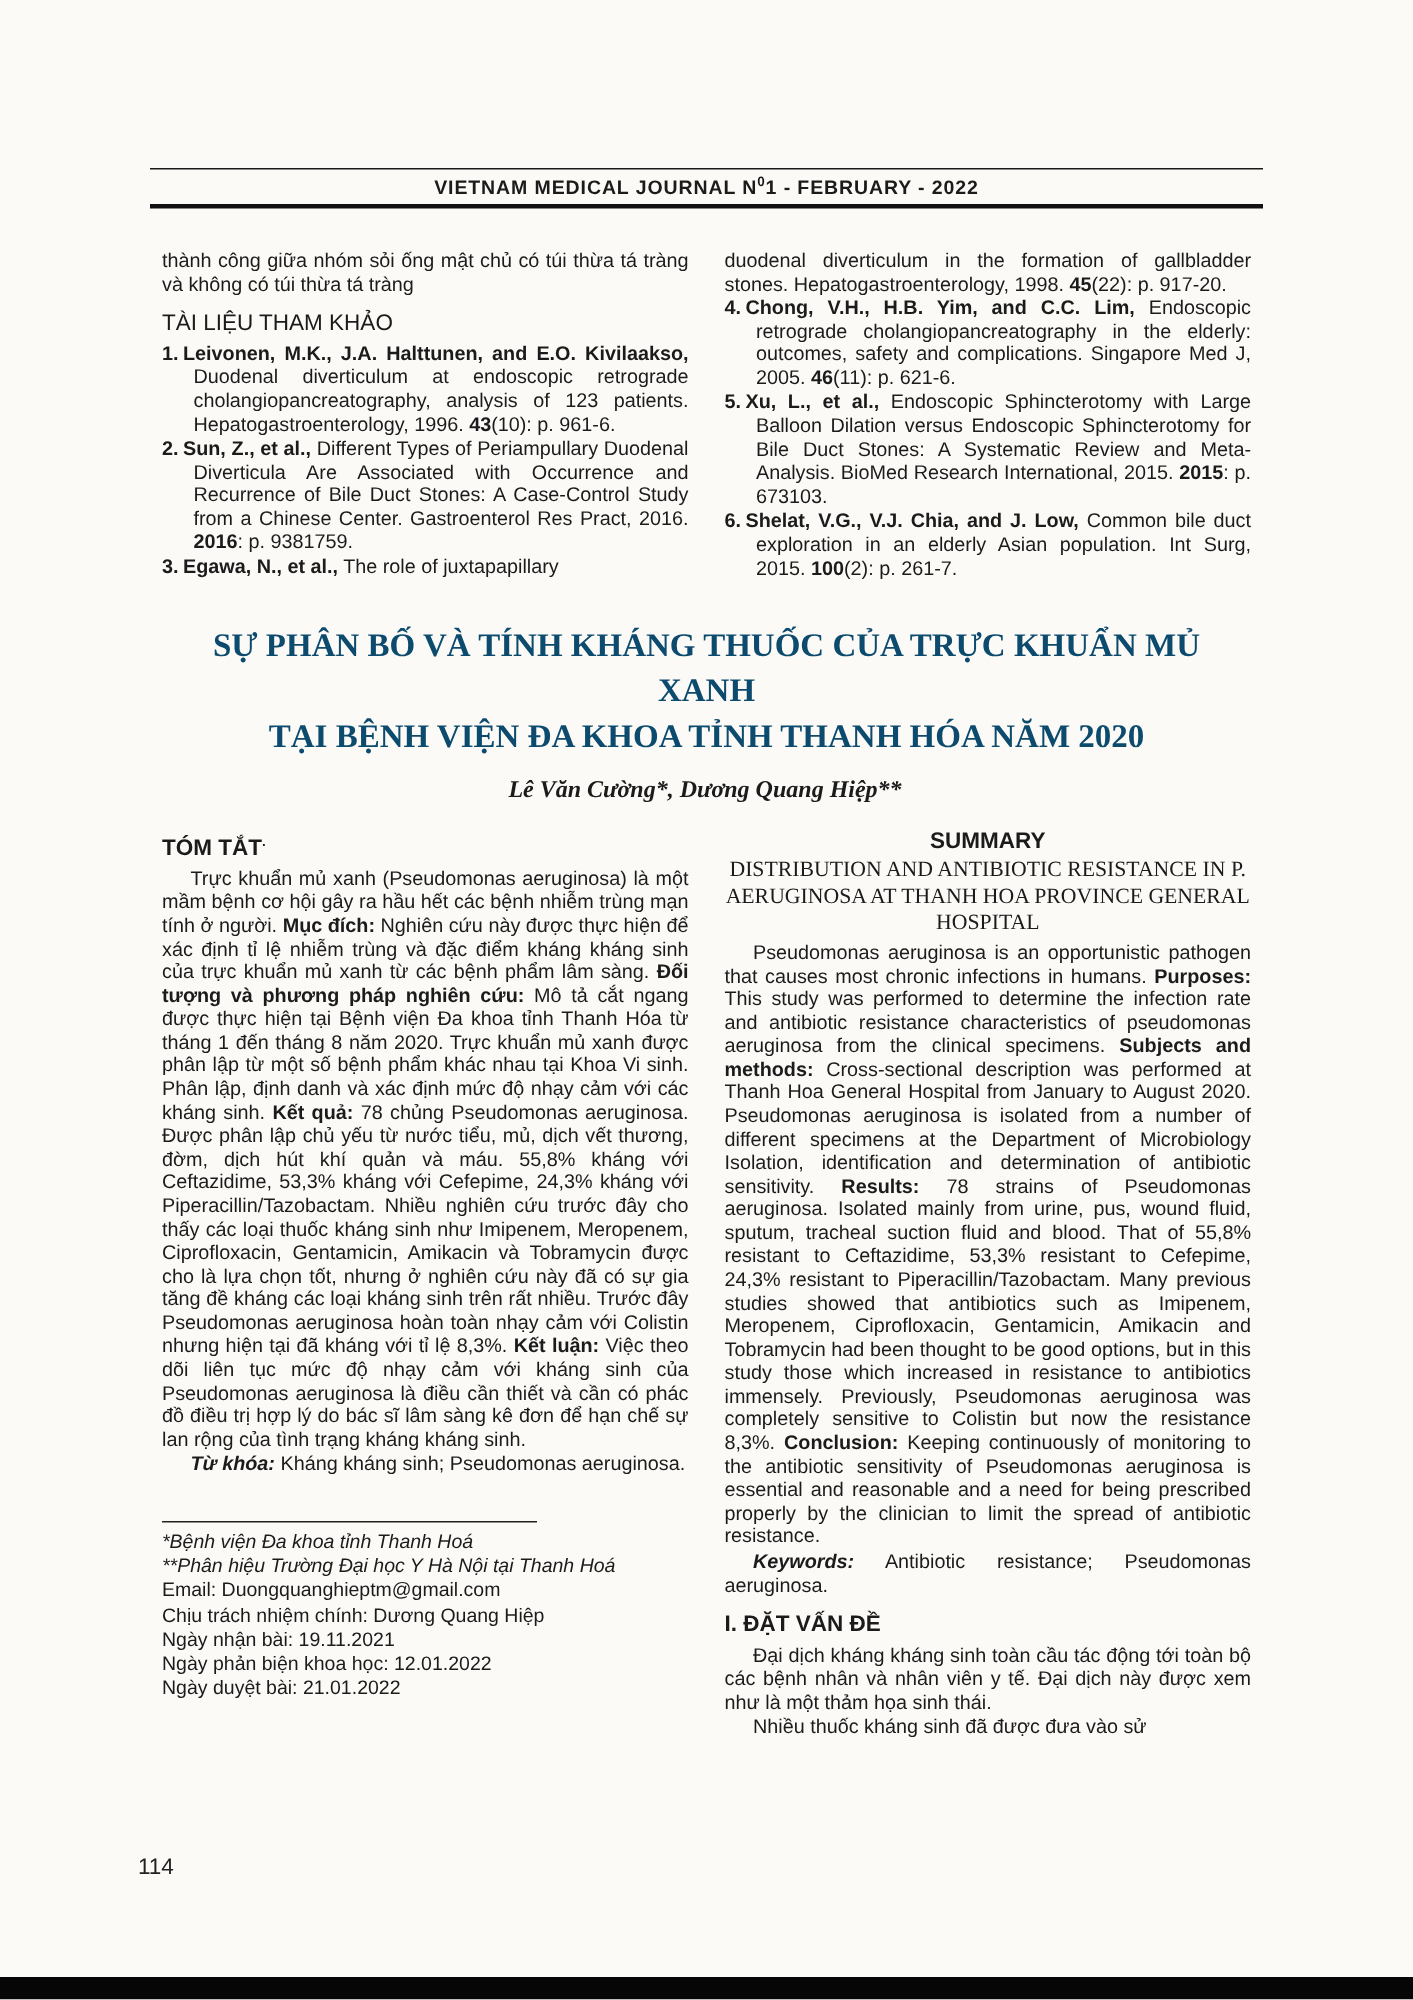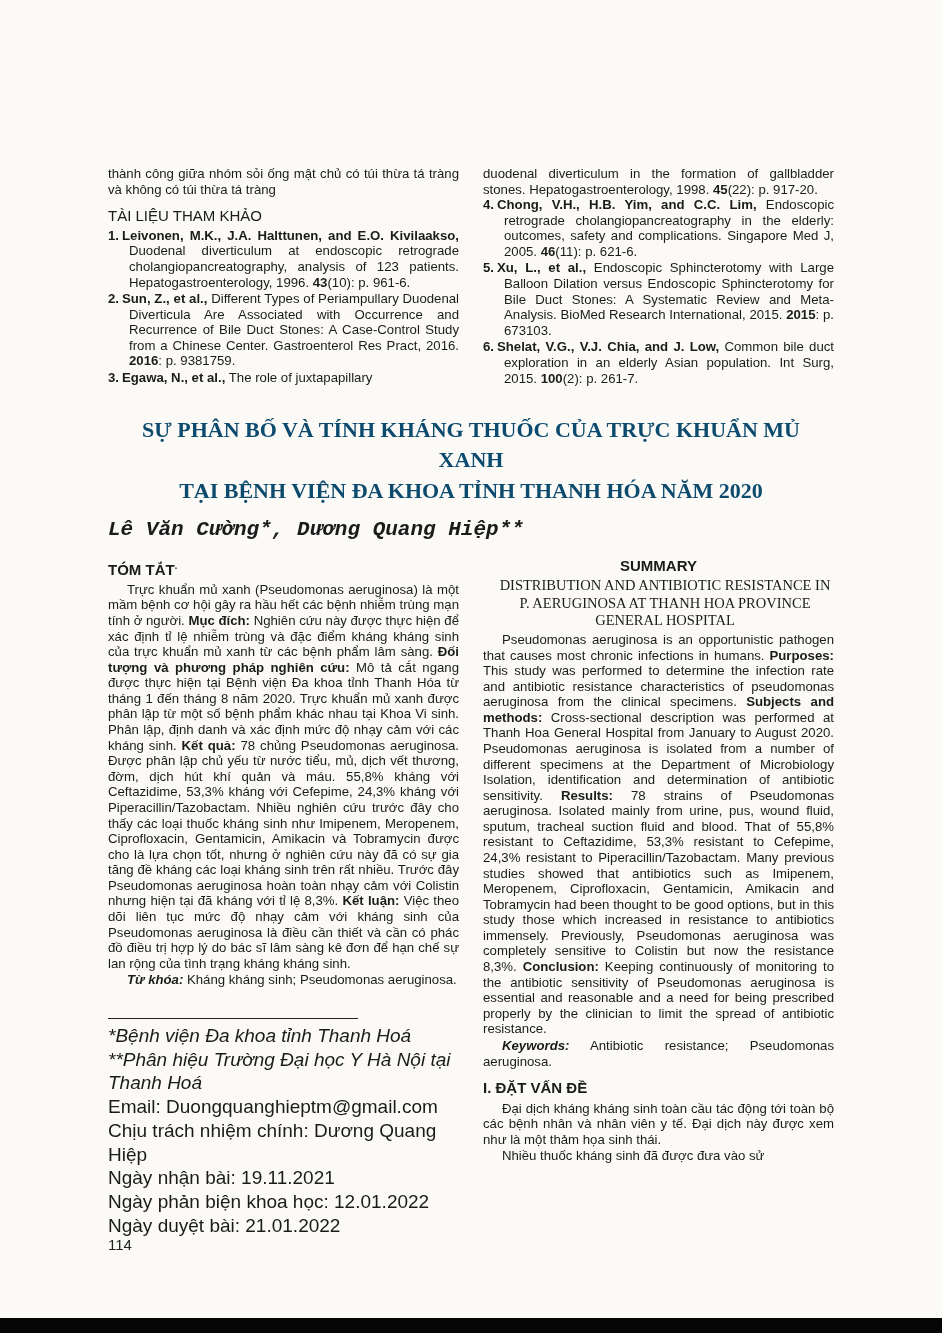--- a/index.html
+++ b/index.html
@@ -38,59 +38,63 @@
     margin-top: 28px;
     text-align: center;
     font-family: "Liberation Serif", serif;
     font-weight: bold;
     font-size: 22px;
     line-height: 1.38;
     color: #0c4a6e;
   }
   .authors {
     margin: 12px 2px 16px 0;
-    text-align: left;
-    font-family: Liberation Mono, monospace;
+    text-align: center;
+    font-family: Liberation Serif, serif;
     font-weight: bold;
     font-style: italic;
-    font-size: 21px;
+    font-size: 16px;
   }
 
   .section-heading { font-size: 15px; font-weight: bold; margin: 4px 0 3px 0; text-align: left; }
   .section-heading sup { font-size: 9px; }
   .para { text-indent: 19px; }
   .kw { text-indent: 19px; margin-top: 1px; }
 
   
-  .footnotes { margin-top: 30px; font-size: 19px; line-height: 1.25; text-align: left; }
+  .footnotes { margin-top: 30px; font-size: 13px; line-height: 1.25; text-align: left; }
   .fn-rule { width: 250px; border-top: 1.2px solid #222; margin-bottom: 5px; }
 
   
   .summary-heading { font-size: 15px; font-weight: bold; text-align: center; margin-bottom: 2px; }
   .en-title {
     text-align: center;
     font-family: "Liberation Serif", serif;
     font-size: 14.5px;
     line-height: 1.22;
     text-indent: 0;
     margin-bottom: 2px;
-    margin-left: 13px;
   }
   .intro-heading { font-size: 15px; font-weight: bold; text-align: left; margin: 10px 0 4px 0; }
   .intro-para { text-indent: 19px; }
 
-  .page-number { position: absolute; left: 108px; top: 1236px; font-size: 15px; color: #222; }
+  .page-number { position: absolute; left: 92px; top: 1236px; font-size: 15px; color: #222; }
 
   .scan-bar { position: absolute; left: 0; right: 0; bottom: 0; height: 15px; background: #060606; }
 </style>
 </head>
 <body>
 
 <div class="page">
 
+  <div class="journal-header">
+    <div class="rule-top"></div>
+    <div class="journal-title"><span>VIETNAM MEDICAL JOURNAL N</span><sup>0</sup><span>1 - FEBRUARY - 2022</span></div>
+    <div class="rule-bottom"></div>
+  </div>
 
   <div class="content">
 
     <div class="cols">
       <div class="col">
         <div class="carryover">thành công giữa nhóm sỏi ống mật chủ có túi thừa tá tràng và không có túi thừa tá tràng</div>
         <div class="refs-heading">TÀI LIỆU THAM KHẢO</div>
         <div class="ref"><span class="refnum">1.</span><span><span class="b">Leivonen, M.K., J.A. Halttunen, and E.O. Kivilaakso,</span><span> Duodenal diverticulum at endoscopic retrograde cholangiopancreatography, analysis of 123 patients. Hepatogastroenterology, 1996. </span><span class="b">43</span><span>(10): p. 961-6.</span></span></div>
         <div class="ref"><span class="refnum">2.</span><span><span class="b">Sun, Z., et al.,</span><span> Different Types of Periampullary Duodenal Diverticula Are Associated with Occurrence and Recurrence of Bile Duct Stones: A Case-Control Study from a Chinese Center. Gastroenterol Res Pract, 2016. </span><span class="b">2016</span><span>: p. 9381759.</span></span></div>
         <div class="ref"><span class="refnum">3.</span><span><span class="b">Egawa, N., et al.,</span><span> The role of juxtapapillary</span></span></div>

